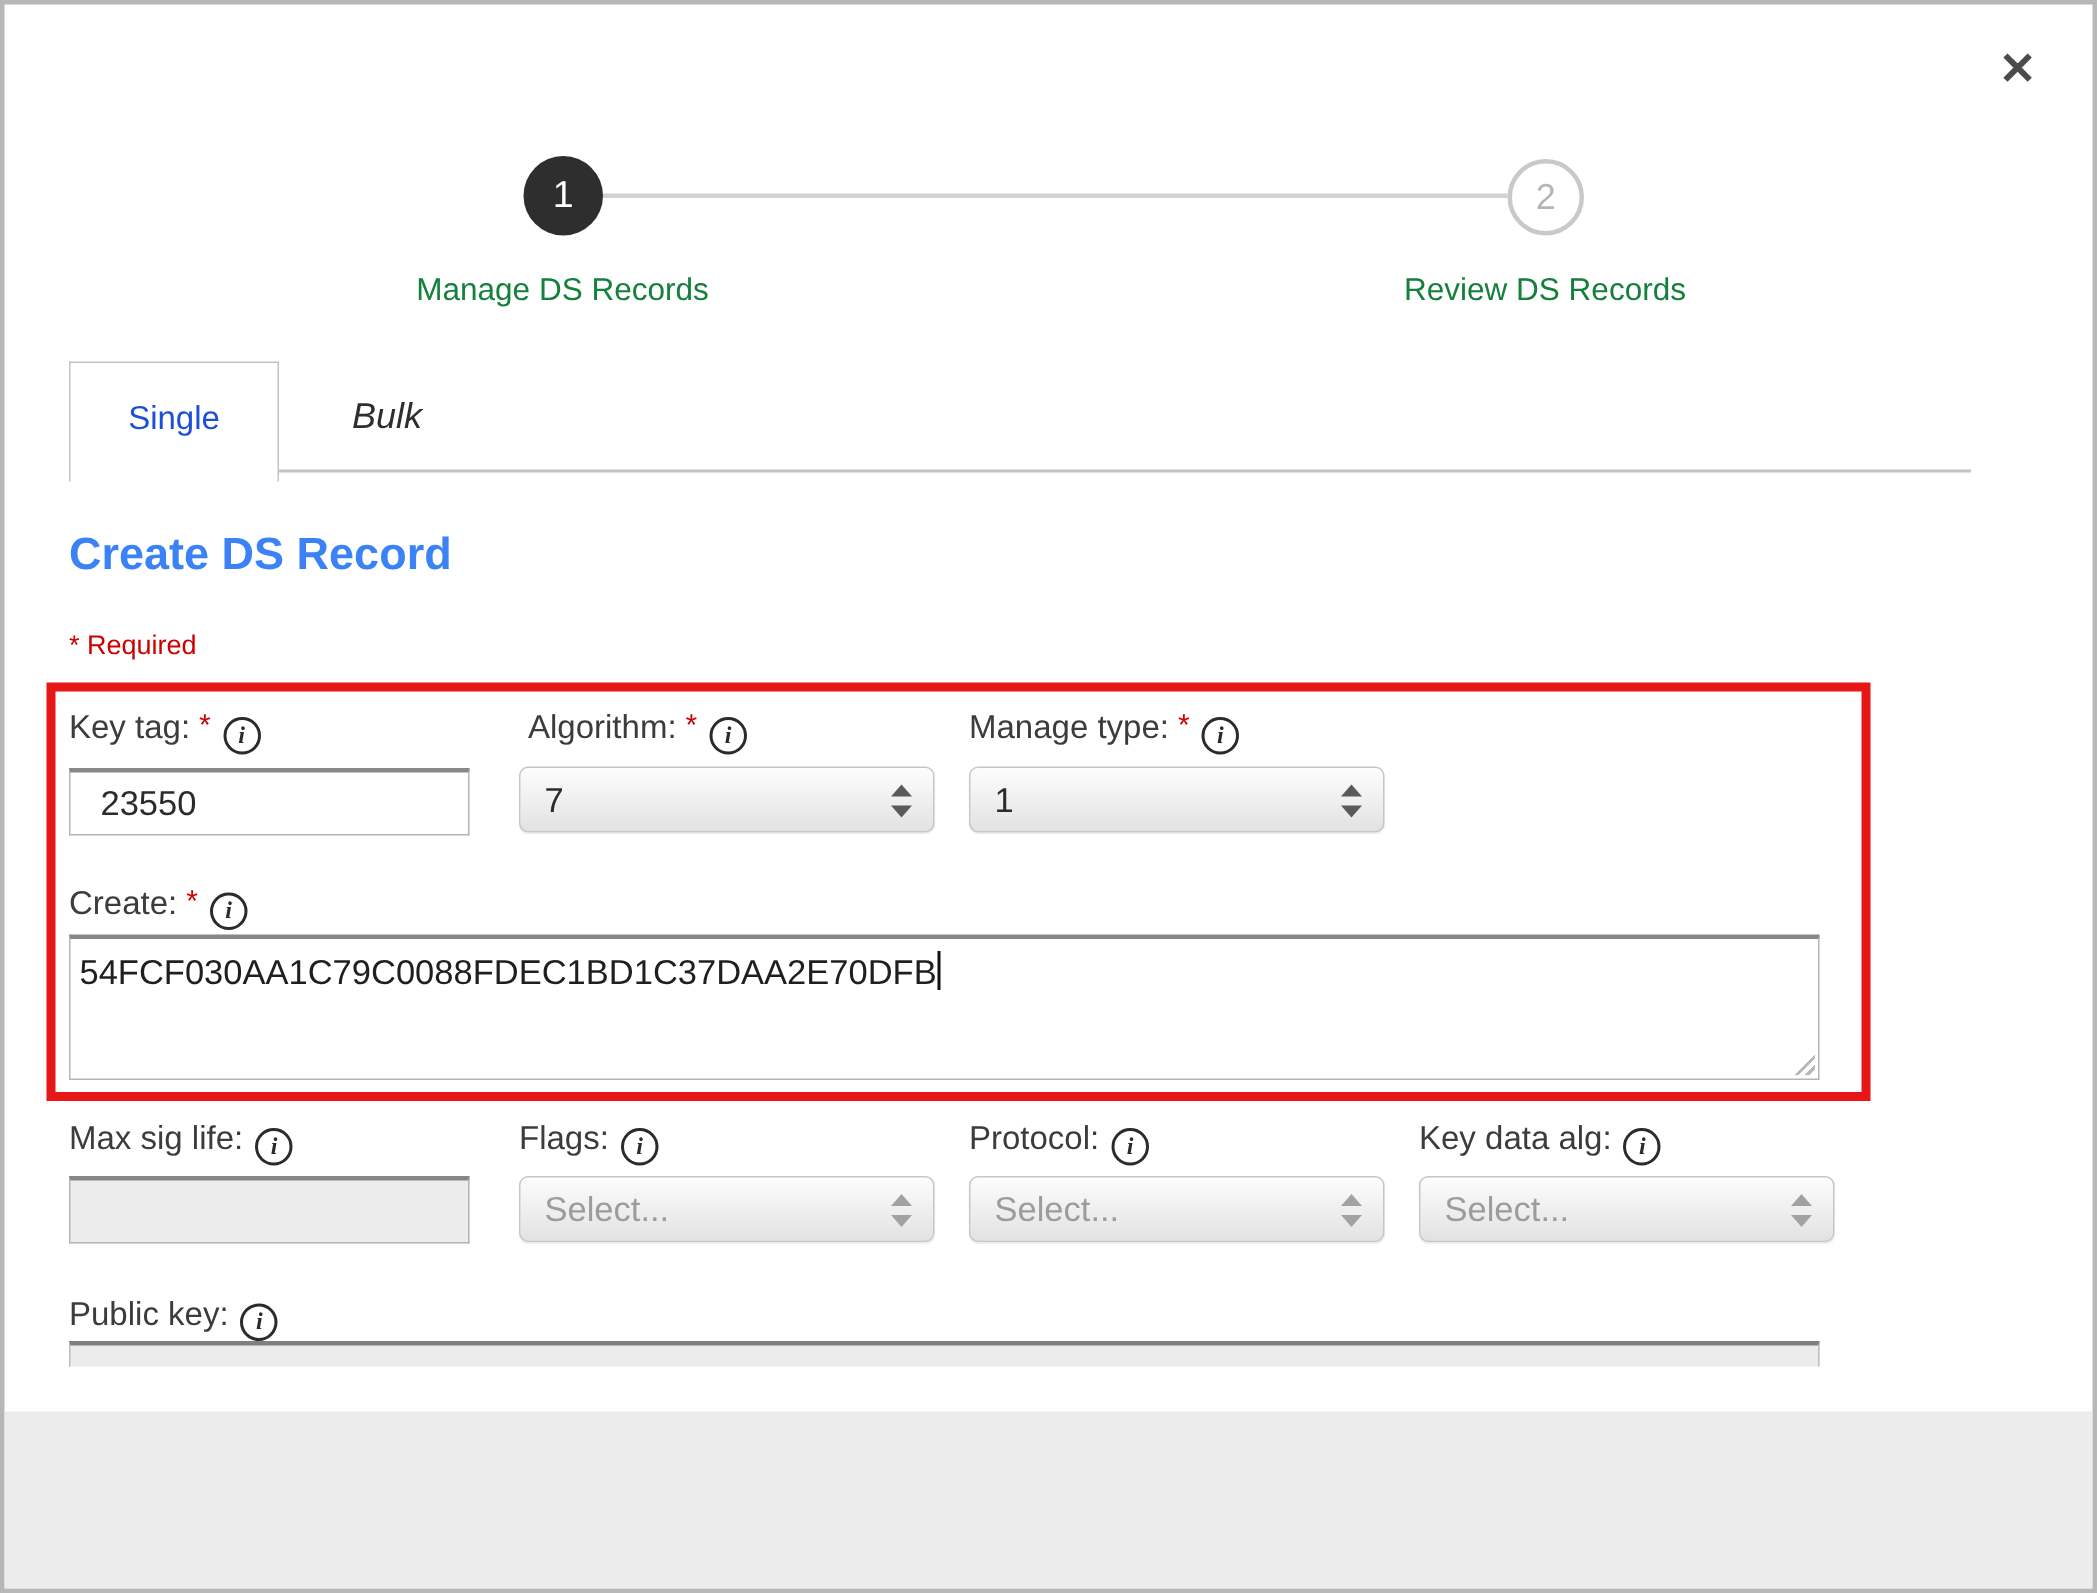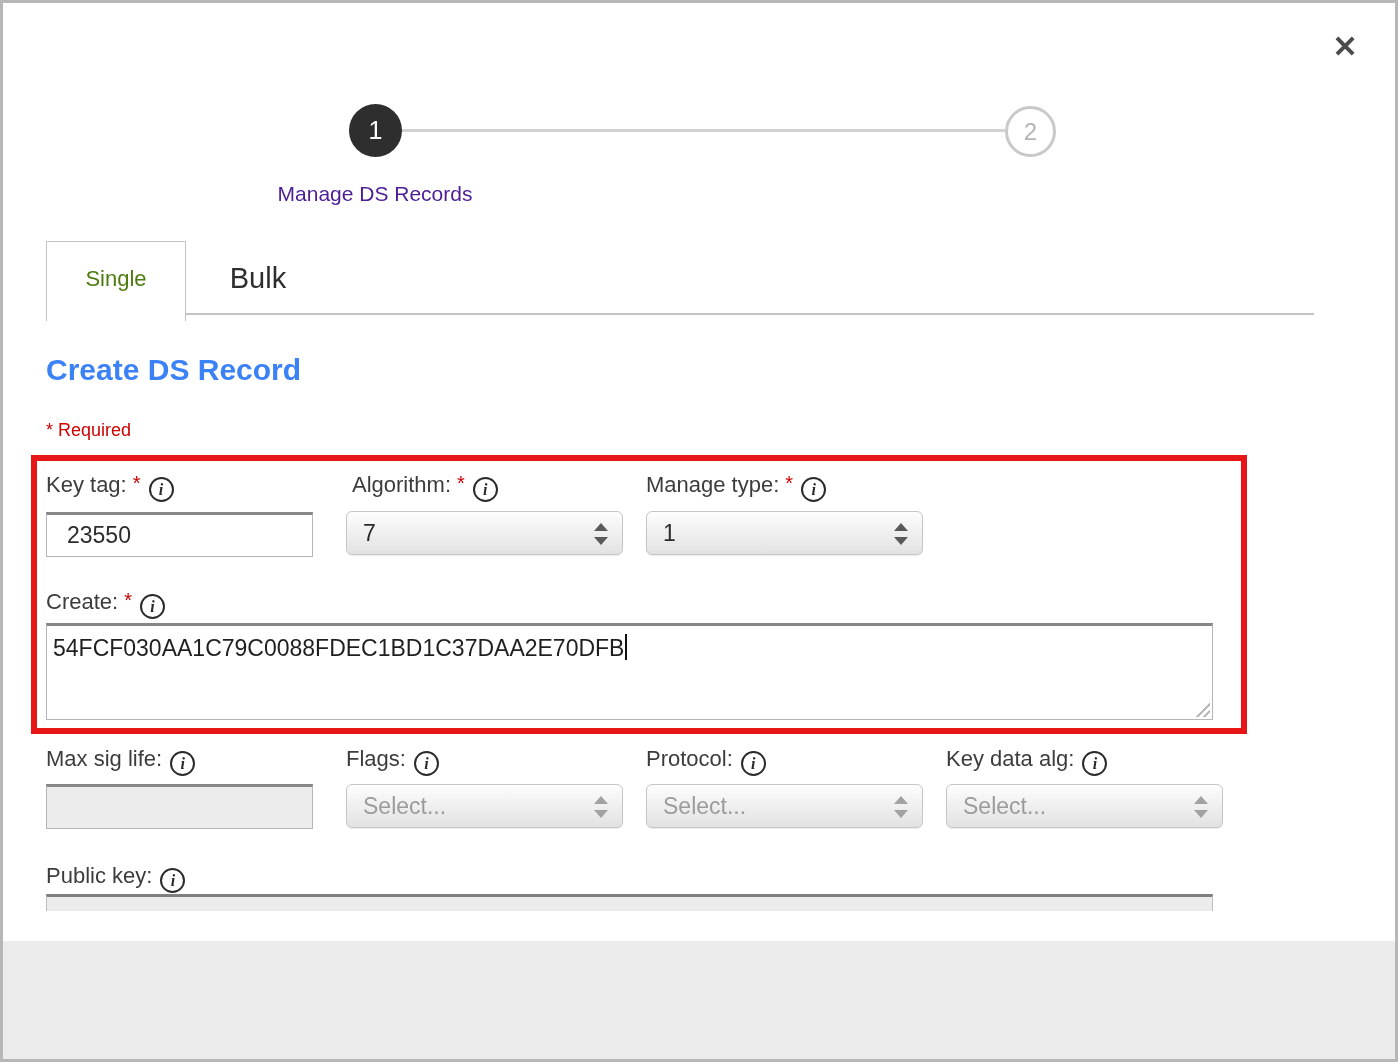--- a/index.html
+++ b/index.html
@@ -21,36 +21,36 @@
     position:absolute; left:346px; top:101px; width:53px; height:53px;
     border-radius:50%; background:#2e2e2e; color:#fff;
     font-size:25px; text-align:center; line-height:53px;
   }
   .step-circle-inactive {
     position:absolute; left:1002px; top:103px; width:45px; height:45px;
     border-radius:50%; background:#fff; border:3px solid #c9c9c9; color:#b5b5b5;
     font-size:24px; text-align:center; line-height:45px;
   }
   #step-line { position:absolute; left:399px; top:126px; width:603px; height:3px; background:#d2d2d2; }
-  .step-label { position:absolute; top:179px; width:300px; text-align:center; font-size:21px; color:#4c1d95; }
+  .step-label { position:absolute; top:179px; width:300px; text-align:center; font-size:21px; color:#15803d; }
   #step-label-1 { left:222px; }
   #step-label-2 { left:877px; }
 
   
   #tab-line { position:absolute; left:183px; top:310px; width:1128px; height:2px; background:#c3c3c3; z-index:1; }
   #tab-single {
     position:absolute; left:43px; top:238px; width:140px; height:80px;
     background:#fff; border:1px solid #c3c3c3; border-bottom:none;
     box-sizing:border-box; z-index:2; text-align:center;
-    font-size:22px; color:#4d7c0f; line-height:74px; cursor:pointer;
+    font-size:22px; color:#1d4ed8; line-height:74px; cursor:pointer;
   }
   #tab-bulk {
     position:absolute; left:184px; top:238px; width:142px; height:72px;
-    text-align:center; font-size:29px; color:#2e2e2e; line-height:74px;
-    z-index:2; cursor:pointer;
+    text-align:center; font-size:24px; color:#2e2e2e; line-height:74px;
+    z-index:2; cursor:pointer;font-style:italic;
   }
 
   #page-title { position:absolute; left:43px; top:350px; font-size:30px; font-weight:bold; color:#3b82f6; }
   #required-note { position:absolute; left:43px; top:417px; font-size:18px; color:#cc0000; }
 
   
   #annotation-box {
     position:absolute; left:28px; top:452px; width:1216px; height:279px;
     border:6px solid #e81717; box-sizing:border-box; z-index:6; pointer-events:none;
   }
@@ -113,20 +113,21 @@
 <body>
 
 <div id="modal">
 
   <div id="close-x">✕</div>
 
   <div id="step-line"></div>
   <div class="step-circle-active">1</div>
   <div class="step-circle-inactive">2</div>
   <div class="step-label" id="step-label-1">Manage DS Records</div>
+  <div class="step-label" id="step-label-2">Review DS Records</div>
 
   <div id="tab-line"></div>
   <div id="tab-single">Single</div>
   <div id="tab-bulk">Bulk</div>
 
   <div id="page-title">Create DS Record</div>
   <div id="required-note">* Required</div>
 
   <div id="annotation-box"></div>
 

